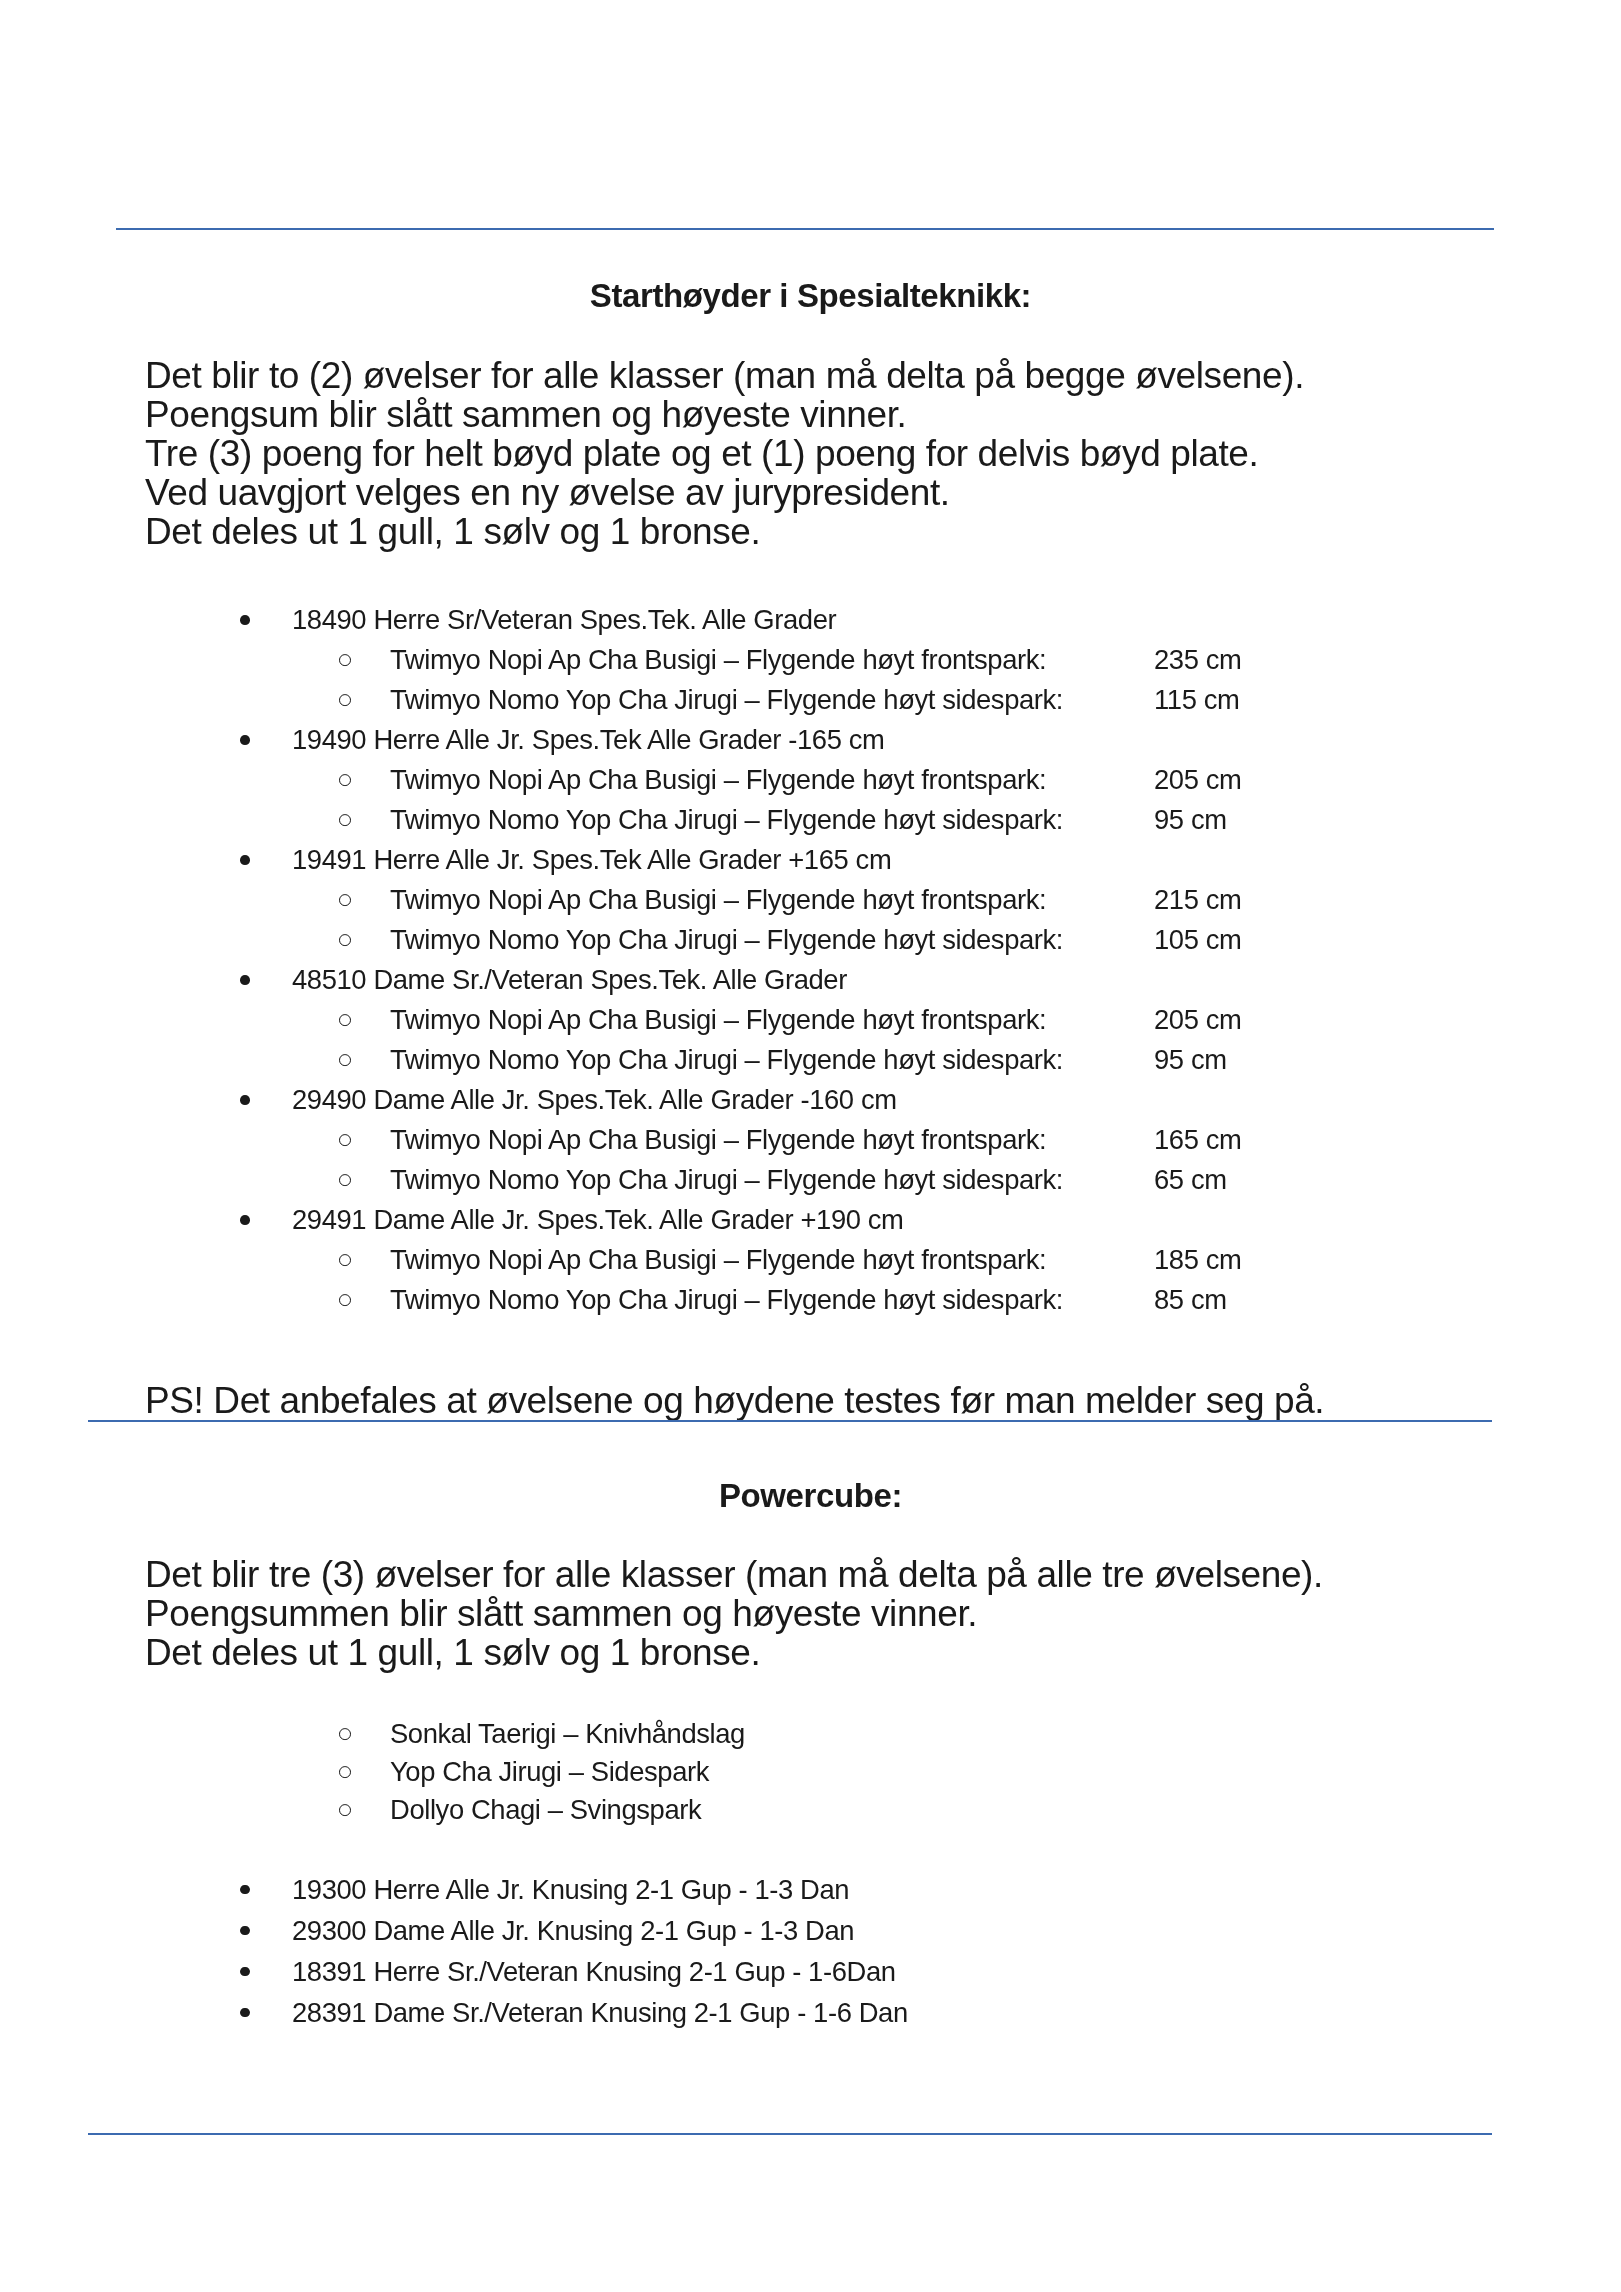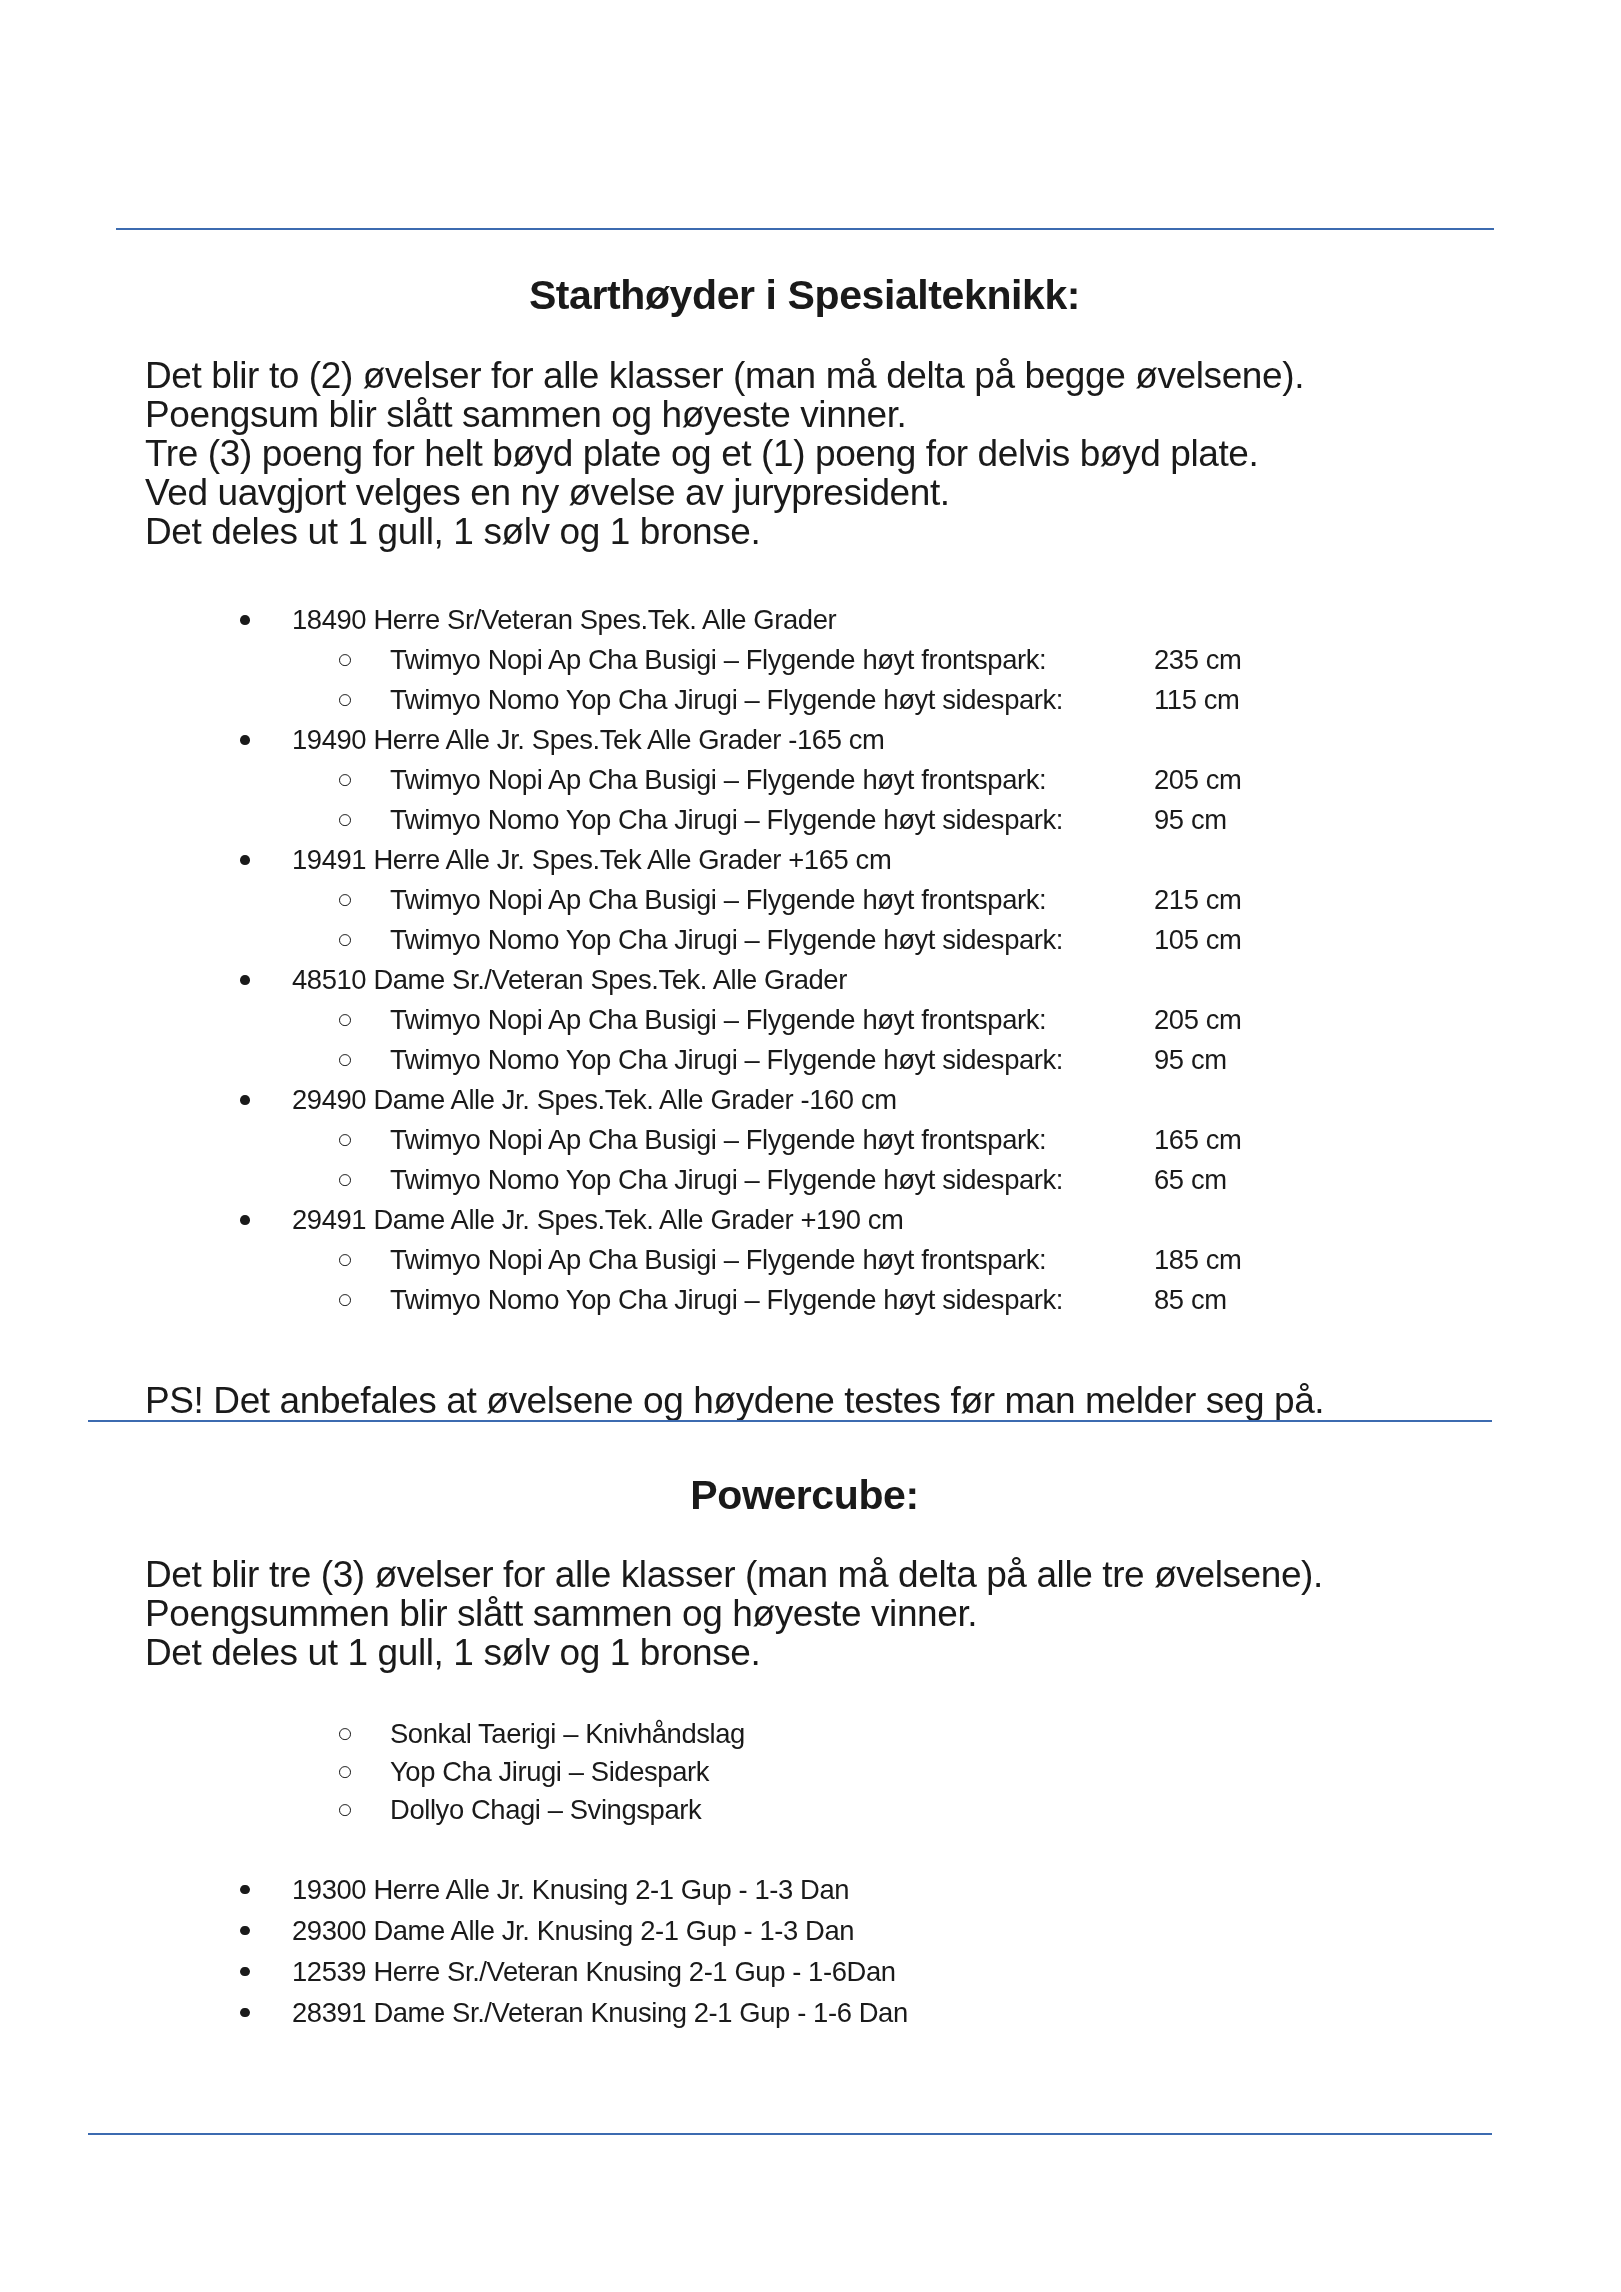--- a/index.html
+++ b/index.html
@@ -8,22 +8,22 @@
     font-family:"Liberation Sans",sans-serif;color:#1a1a1a;
     -webkit-font-smoothing:antialiased;overflow:hidden;
   }
   .page{position:absolute;inset:0;}
   .rule{position:absolute;border-top:2.9px solid #3c6bb0;height:0;}
   #rule-top{left:116px;width:1378px;top:228px;}
   #rule-mid{left:88px;width:1404px;top:1420px;}
   #rule-bottom{left:88px;width:1404px;top:2133px;}
 
   .title{
-    position:absolute;left:139px;width:1331px;text-align:center;
-    font-weight:bold;font-size:41px;line-height:39px;letter-spacing:-0.4px;
+    position:absolute;left:145px;width:1331px;text-align:center;
+    font-weight:bold;font-size:33px;line-height:39px;letter-spacing:-0.4px;
   }
   #title1{top:276px;}
   #title2{top:1476px;}
 
   .textblock{position:absolute;left:145px;font-size:37px;letter-spacing:-0.4px;}
   #para1{top:356px;line-height:39px;}
   #ps-note{top:1369px;line-height:39px;margin-top:12px;}
   #para2{top:1555px;line-height:39px;}
 
   .list{position:absolute;left:0;right:0;font-size:27.4px;letter-spacing:-0.4px;margin-left:42px;}
@@ -190,21 +190,21 @@
     <div class="row l1">
       <span class="bullet-disc"></span>
       <span>19300 Herre Alle Jr. Knusing 2-1 Gup - 1-3 Dan</span>
     </div>
     <div class="row l1">
       <span class="bullet-disc"></span>
       <span>29300 Dame Alle Jr. Knusing 2-1 Gup - 1-3 Dan</span>
     </div>
     <div class="row l1">
       <span class="bullet-disc"></span>
-      <span>12539 Herre Sr./Veteran Knusing 2-1 Gup - 1-6Dan</span>
+      <span>18391 Herre Sr./Veteran Knusing 2-1 Gup - 1-6Dan</span>
     </div>
     <div class="row l1">
       <span class="bullet-disc"></span>
       <span>28391 Dame Sr./Veteran Knusing 2-1 Gup - 1-6 Dan</span>
     </div>
   </div>
 
   <div class="rule" id="rule-bottom" style="border-top-color: rgb(60, 107, 176);"></div>
 
 </div>

